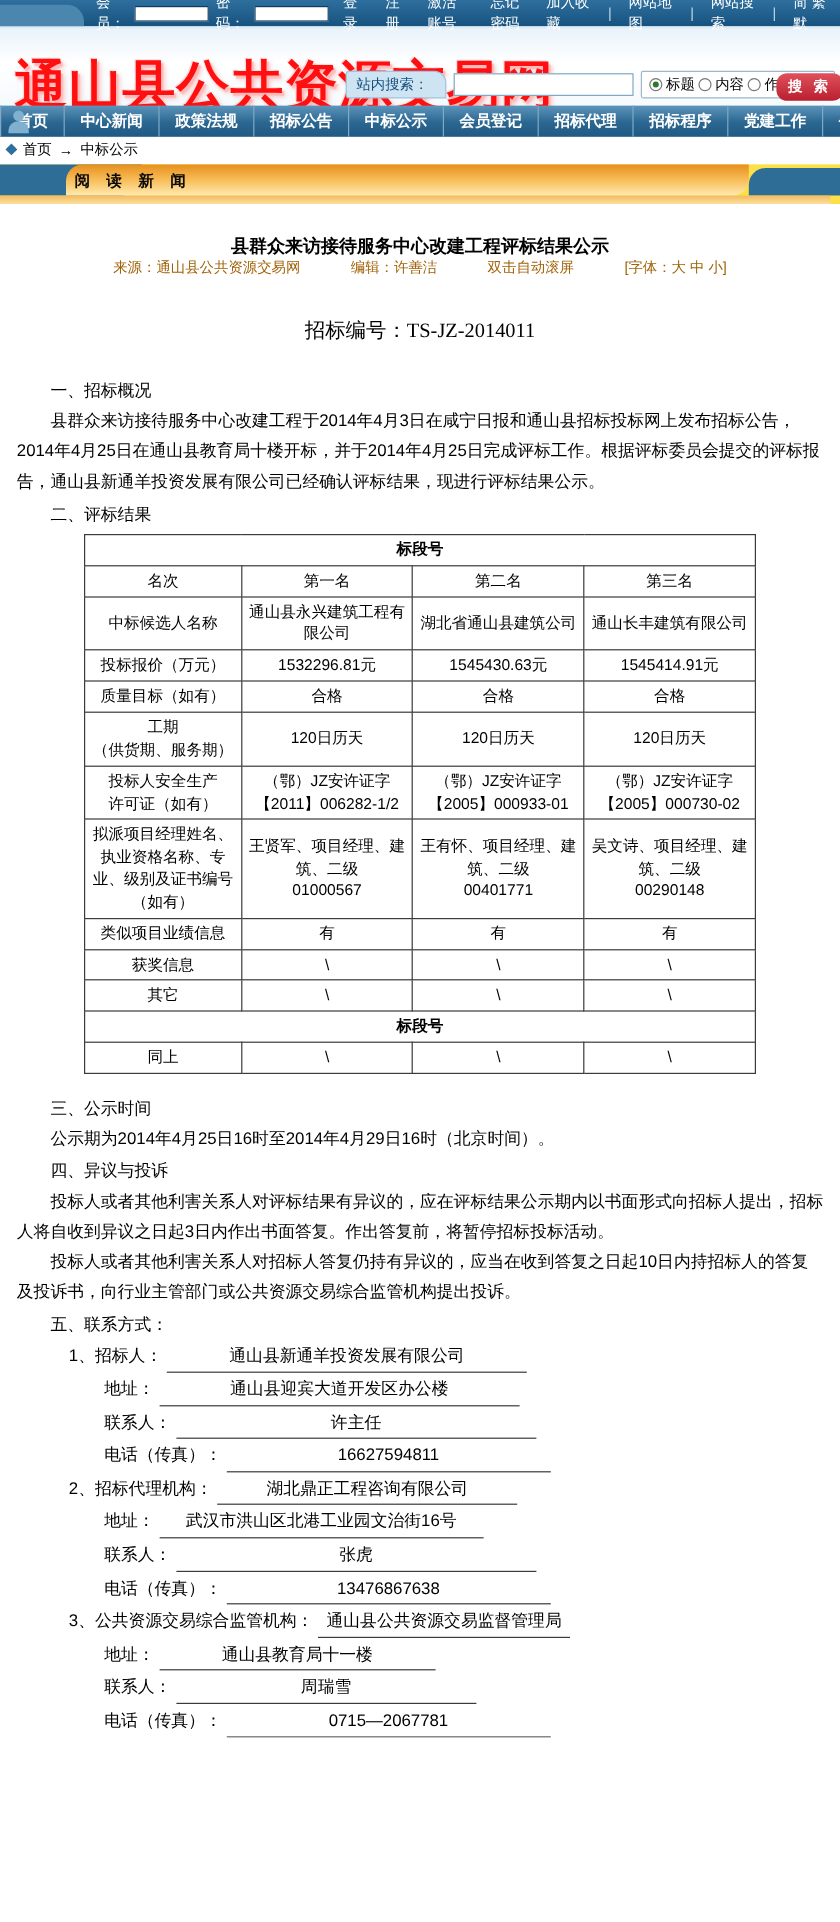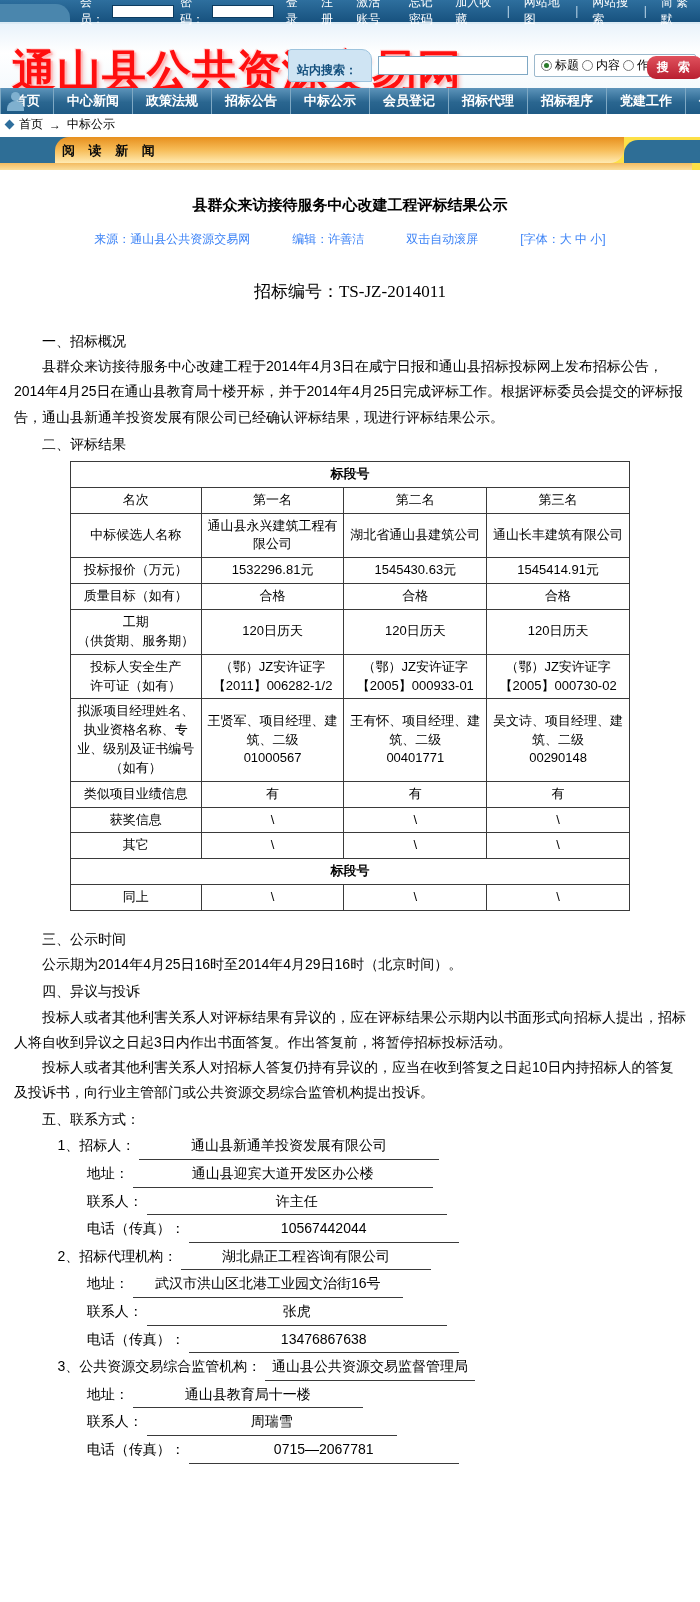--- a/index.html
+++ b/index.html
@@ -33,21 +33,21 @@
     font-family:"Liberation Serif", serif; font-weight:bold;
     font-size:44px; letter-spacing:1px; color:#ff0f0f;
     text-shadow:2px 2px 1px #ffb9b9, -1px -1px 0 #ffdcdc, 3px 3px 4px #f4c7c7;
   }
   .searchrow {
     position:absolute; right:4px; bottom:6px;
     display:flex; align-items:center; gap:6px; font-size:12px;
   }
   .search-label {
     background:#cfe4f3; border:1px solid #9ec4de; color:#14507e;
-    padding:12px 14px 2px 8px; border-radius:3px 10px 0 3px; font-weight:bold;text-align:center;
+    padding:2px 14px 2px 8px; border-radius:3px 10px 0 3px; font-weight:normal;text-align:center;
   }
   .search-input { width:150px; height:19px; border:1px solid #7fa8c4; }
   .search-opts {
     display:flex; align-items:center; gap:3px;
     border:1px solid #9bb8cc; background:#fff; padding:2px 34px 2px 6px;
     position:relative; border-radius:2px;
   }
   .radio { width:11px; height:11px; border:1px solid #777; border-radius:50%;
     background:#fff; display:inline-block; position:relative; }
   .radio.sel::after { content:""; position:absolute; left:2px; top:2px;
@@ -90,21 +90,21 @@
   .bar .blue-r { position:absolute; right:0; top:3px; width:76px; height:23px;
     background:#2e6e96; border-radius:14px 0 0 0; }
   .bar .strip { position:absolute; left:0; right:8px; top:26px; height:7px;
     background:linear-gradient(#f3bb60,#fbdf9d); }
   .bar .title { position:absolute; left:62px; top:5px; z-index:2;
     font-weight:bold; font-size:13px; letter-spacing:5px; color:#0b0b0b; }
   
   .article { padding:0 14px; }
   .a-title { text-align:center; font-weight:bold; font-size:15px; margin:26px 0 0; }
   .a-meta { display:flex; justify-content:center; gap:42px; font-size:12px;
-    margin-top:16px; color:#3b82f6; }
+    margin-top:0; color:#a16207; }
   .a-bidno { text-align:center; font-size:17px; margin-top:32px;
     font-family:"Liberation Serif", serif; }
   .content { margin-top:26px; font-size:14px; line-height:1.8; }
   .sec-title { font-weight:normal; padding-left:2em; margin-top:2px; }
   .para { text-indent:2em; margin:0; }
   
   table.result { width:560px; margin:4px auto 16px; border-collapse:collapse;
     font-size:13px; }
   table.result th, table.result td {
     border:1px solid #3a3a3a; text-align:center; padding:3px 3px;
@@ -305,21 +305,21 @@
     <div class="contact-line indent">
       <span>地址：</span>
       <span class="blank">通山县迎宾大道开发区办公楼</span>
     </div>
     <div class="contact-line indent">
       <span>联系人：</span>
       <span class="blank">许主任</span>
     </div>
     <div class="contact-line indent">
       <span>电话（传真）：</span>
-      <span class="blank w1">10567442044</span>
+      <span class="blank w1">16627594811</span>
     </div>
     <div class="contact-line">
       <span>2、招标代理机构：</span>
       <span class="blank w2">湖北鼎正工程咨询有限公司</span>
     </div>
     <div class="contact-line indent">
       <span>地址：</span>
       <span class="blank w1">武汉市洪山区北港工业园文治街16号</span>
     </div>
     <div class="contact-line indent">

